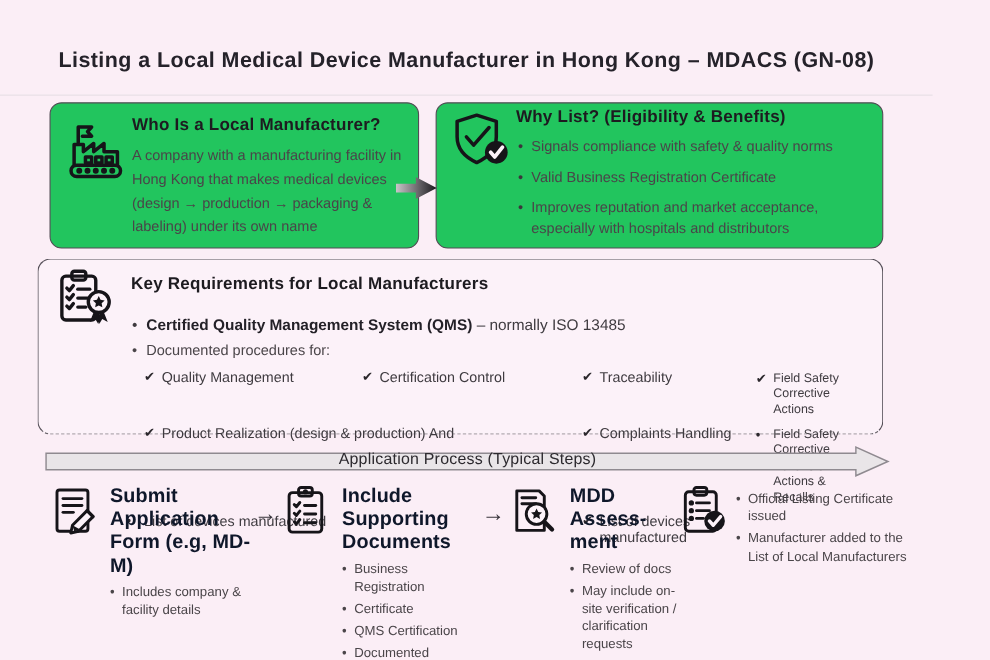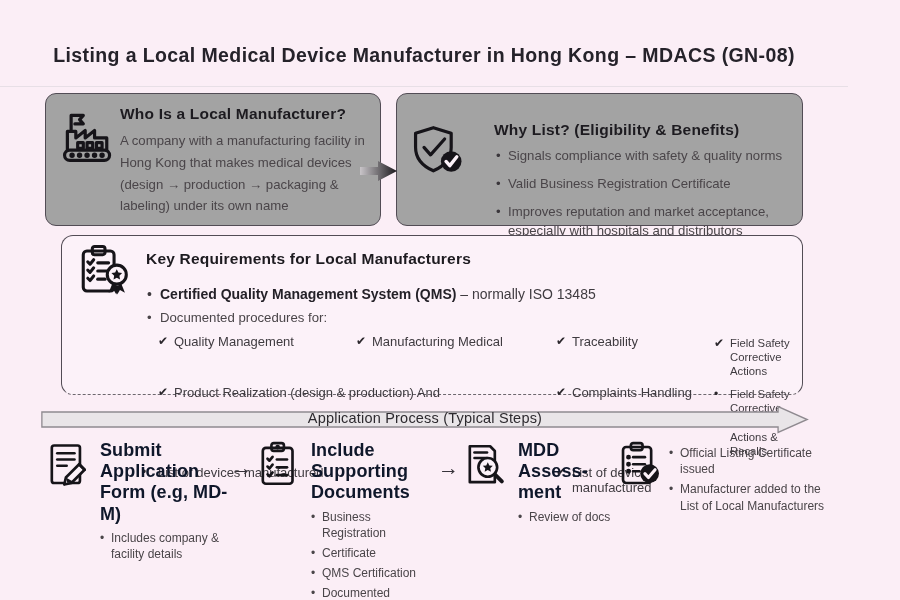--- a/index.html
+++ b/index.html
@@ -4,40 +4,40 @@
 <style>
   * { margin:0; padding:0; box-sizing:border-box; }
   html,body { width:900px; height:600px; }
   body { font-family:"Liberation Sans","DejaVu Sans",sans-serif; background:#fbeef6; color:#464146; }
   .page { position:relative; width:848px; height:600px; background:#fbeef6; overflow:hidden; }
 
   .title { position:absolute; top:44px; left:0; width:100%; text-align:center;
            font-size:19.5px; font-weight:bold; letter-spacing:.4px; color:#25222a; }
   .title-sep { position:absolute; top:86px; left:0; width:100%; border-top:1px solid #e7dfe6; }
 
-  .box { border:1.4px solid #524c55; border-radius:11px; background:#a3a3a3; }
+  .box { border:1.4px solid #524c55; border-radius:11px; background:#22c55e; }
 
   
   .row1 { position:absolute; top:93px; left:45px; right:45px; height:133px; display:flex; gap:15px; }
   .who-box { flex:0 0 336px; display:flex; padding:9px 10px 8px 12px; }
-  .why-box { flex:1; display:flex; padding:25px 10px 8px 12px;gap:25px; }
+  .why-box { flex:1; display:flex; padding:2px 10px 8px 12px; }
   .box-icon { flex:0 0 62px; padding-top:4px; }
   .box-icon svg { width:60px; height:60px; }
   .why-box .box-icon { flex:0 0 58px; }
   .box-content { flex:1; min-width:0; }
   .box-heading { font-size:15.5px; font-weight:bold; color:#1d1b20; margin:2px 0 7px 0; letter-spacing:.2px; }
   .who-body { font-size:13.2px; line-height:1.65; color:#4a4549; }
   .blist { list-style:none; }
   .blist li { font-size:13.2px; line-height:1.45; color:#4a4549; margin-bottom:9px; padding-left:14px; position:relative; }
   .blist li::before { content:"•"; position:absolute; left:2px; color:#3a363b; }
 
   .flow-arrow { position:absolute; top:158px; left:358px; width:42px; height:26px; z-index:3; }
 
   
-  .req-box { position:absolute; top:235px; left:61px; right:45px; height:160px;
+  .req-box { position:absolute; top:235px; left:34px; right:45px; height:160px;
              border:1.4px solid #524c55; border-bottom:1.7px dashed #6d676e; border-radius:12px;
              background:#fcf2f9; padding:8px 12px 6px 14px; }
   .req-head { display:flex; align-items:flex-start; }
   .req-head svg { width:58px; height:58px; margin-top:-2px; }
   .req-heading { font-size:15.5px; font-weight:bold; color:#1d1b20; margin:6px 0 0 12px; letter-spacing:.2px; }
   .req-bullets { margin-left:70px; margin-top:-18px; }
   .req-b1 { font-size:14px; margin-bottom:8px; padding-left:14px; position:relative; color:#3f3b40; }
   .req-b1::before { content:"•"; position:absolute; left:1px; }
   .req-b1 .strong { font-weight:bold; color:#242128; }
   .req-b2 { font-size:13.2px; padding-left:14px; position:relative; color:#4a4549; margin-bottom:9px; }
@@ -161,21 +161,21 @@
       <span class="req-heading">Key Requirements for Local Manufacturers</span>
     </div>
     <div class="req-bullets">
       <div class="req-b1">
         <span class="strong">Certified Quality Management System (QMS)</span><span> – normally ISO 13485</span>
       </div>
       <div class="req-b2">Documented procedures for:</div>
     </div>
     <div class="req-grid">
       <div class="rg-item"><span class="mark">✔</span><span>Quality Management</span></div>
-      <div class="rg-item"><span class="mark">✔</span><span>Manufacturing Medical</span></div>
+      <div class="rg-item"><span class="mark">✔</span><span>Certification Control</span></div>
       <div class="rg-item"><span class="mark">✔</span><span>Traceability</span></div>
       <div class="rg-item small-col"><span class="mark">✔</span><span>Field Safety Corrective Actions</span></div>
       <div class="rg-item span2"><span class="mark">✔</span><span>Product Realization (design &amp; production) And</span></div>
       <div class="rg-item"><span class="mark">✔</span><span>Complaints Handling</span></div>
       <div class="rg-item small-col"><span class="mark">•</span><span>Field Safety Corrective Actions &amp; Actions &amp; Recalls</span></div>
       <div class="rg-item span2 shift-left"><span class="mark">•</span><span>List of devices manufactured</span></div>
       <div class="rg-item"><span class="mark">✔</span><span>List of devices manufactured</span></div>
       <div></div>
     </div>
   </div>
@@ -246,20 +246,21 @@
             <path d="M16 23 h16"></path>
           <circle cx="33" cy="35" r="12" fill="#fcf2f9"></circle>
           <path d="M33 28.5 l2 4 4.4 .6 -3.2 3.1 .8 4.4 -4 -2.1 -4 2.1 .8 -4.4 -3.2 -3.1 4.4 -.6 z" fill="#161419" stroke="none"></path>
           <path d="M42 44 l9 9" stroke-width="5"></path>
         </svg>
       </div>
       <div class="step-content">
         <div class="step-title">MDD Assess-ment</div>
         <ul class="step-bullets">
           <li>Review of docs</li>
+          <li>May include on-site verification / clarification requests</li>
         </ul>
       </div>
     </div>
 
     <div class="step s4">
       <div class="step-icon">
         <svg class="doodle" viewBox="0 0 64 64">
           <rect x="9" y="9" width="36" height="46" rx="4"></rect>
           <rect x="19" y="4" width="15" height="9" rx="3"></rect>
           <circle cx="16" cy="22" r="1.4" fill="#161419"></circle>

